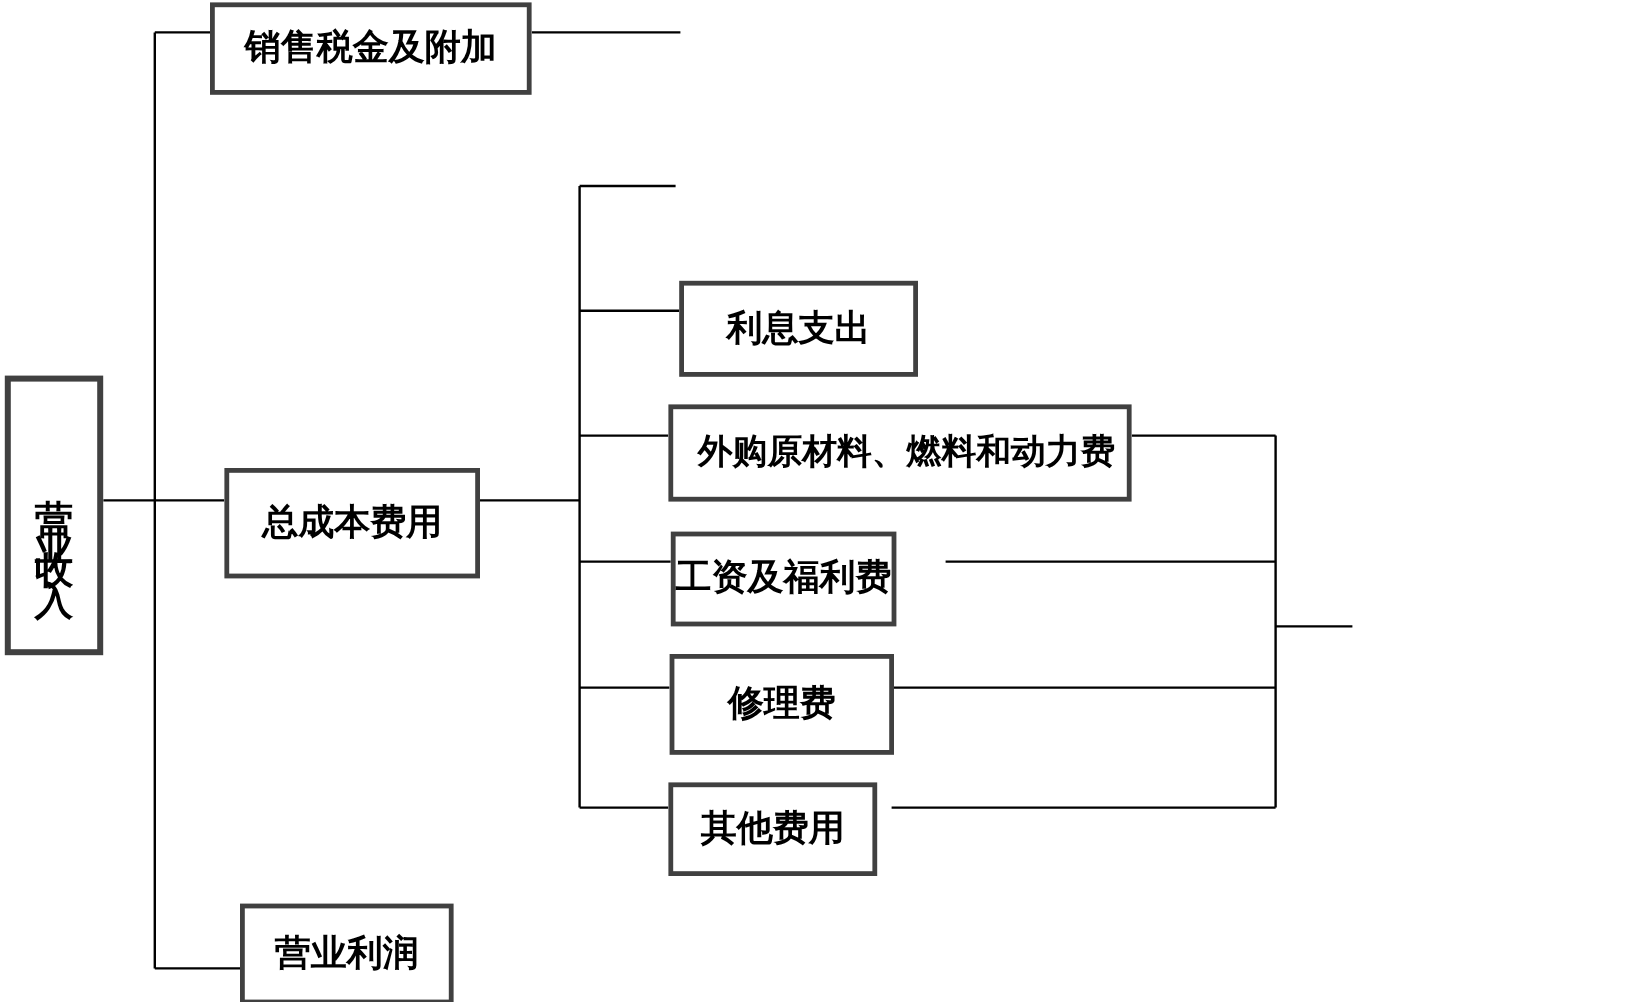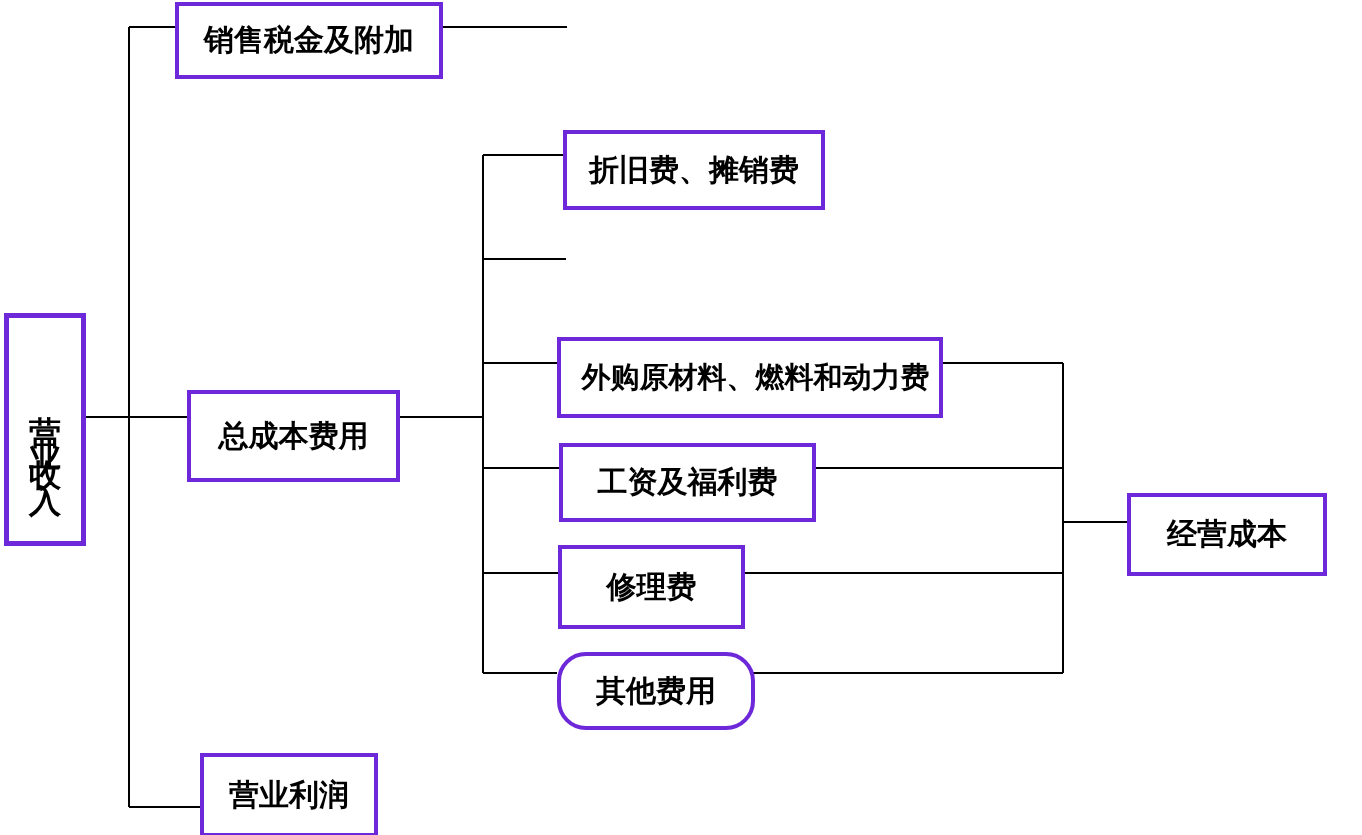--- a/index.html
+++ b/index.html
@@ -19,21 +19,21 @@
   #wires {
     position: absolute;
     left: 0;
     top: 0;
     width: 1362px;
     height: 835px;
   }
   .box {
     position: absolute;
     box-sizing: border-box;
-    border: 4px solid #6d28d9;
+    border: 4px solid #404040;
     background: #ffffff;
     display: flex;
     align-items: center;
     justify-content: center;
     text-align: center;
     font-size: 30px;
     font-weight: 700;
     line-height: 1.15;
     white-space: nowrap;
   }
@@ -41,23 +41,23 @@
   .n-revenue        { left: 4px;    top: 313px; width: 82px;  height: 233px; border-width: 5px; }
   .n-revenue .vtxt  { writing-mode: vertical-lr; text-orientation: upright;
                       font-size: 32px; letter-spacing: 22px; white-space: nowrap;
                       margin-top: 10px; }
   .n-salestax       { left: 175px;  top: 2px;   width: 268px; height: 77px; }
   .n-taxdetail      { left: 567px;  top: 3px;   width: 788px; height: 76px; font-size: 30px; }
   .n-totalcost      { left: 187px;  top: 390px; width: 213px; height: 92px; }
   .n-depreciation   { left: 563px;  top: 130px; width: 262px; height: 80px; }
   .n-interest       { left: 566px;  top: 234px; width: 199px; height: 80px; }
   .n-materials      { left: 557px;  top: 337px; width: 386px; height: 81px; font-size: 29px; padding-left: 11px; }
-  .n-wages          { left: 559px;  top: 443px; width: 257px; height: 79px; }
+  .n-wages          { left: 559px;  top: 443px; width: 188px; height: 79px; }
   .n-repair         { left: 558px;  top: 545px; width: 187px; height: 84px; }
-  .n-other          { left: 557px;  top: 652px; width: 198px; height: 78px; border-radius: 29px; }
+  .n-other          { left: 557px;  top: 652px; width: 174px; height: 78px; }
   .n-operatingcost  { left: 1127px; top: 493px; width: 200px; height: 83px; }
   .n-profit         { left: 200px;  top: 753px; width: 178px; height: 84px; }
 </style>
 </head>
 <body>
 
 <div id="stage">
 
   <svg id="wires" viewBox="0 0 1362 835" xmlns="http://www.w3.org/2000/svg">
 
@@ -90,42 +90,39 @@
 
   <div class="box n-salestax">
     <span>销售税金及附加</span>
   </div>
 
 
   <div class="box n-totalcost">
     <span>总成本费用</span>
   </div>
 
-  <div class="box n-depreciation">
-    <span>折旧费、摊销费</span>
+
+  <div class="box n-interest">
+    <span>利息支出</span>
   </div>
-
 
   <div class="box n-materials">
     <span>外购原材料、燃料和动力费</span>
   </div>
 
   <div class="box n-wages">
     <span>工资及福利费</span>
   </div>
 
   <div class="box n-repair">
     <span>修理费</span>
   </div>
 
   <div class="box n-other">
     <span>其他费用</span>
   </div>
 
-  <div class="box n-operatingcost">
-    <span>经营成本</span>
-  </div>
 
   <div class="box n-profit">
     <span>营业利润</span>
   </div>
 
 </div>
 
 </body></html>

